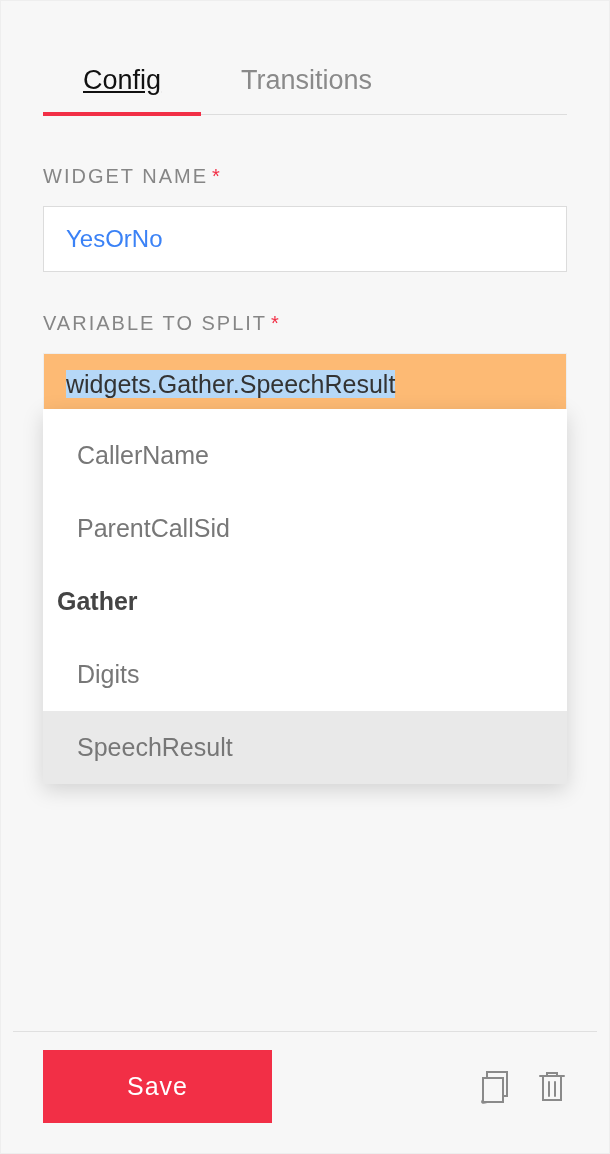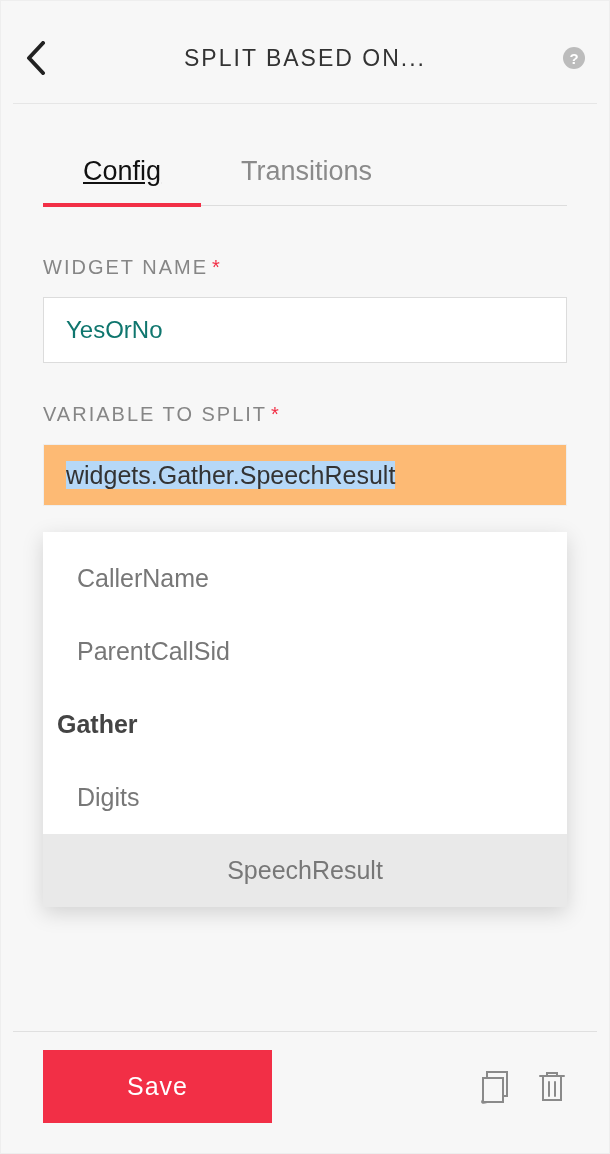--- a/index.html
+++ b/index.html
@@ -75,21 +75,21 @@
     display: block;
   }
   .req { color: #f22f46; margin-left: 4px; }
   .text-input {
     width: 100%;
     height: 66px;
     border: 1px solid #dcdcdc;
     background: #fff;
     font-size: 24px;
     padding: 0 22px;
-    color: #0f766e;
+    color: #3b82f6;
     outline: none;
     margin-bottom: 40px;
   }
   .autocomplete-wrap { position: relative; }
   .autocomplete-input {
     width: 100%;
     height: 62px;
     border: 1px solid #eee;
     background: #fdba74;
     padding: 0 22px;
@@ -98,21 +98,21 @@
   }
   .ac-text {
     font-size: 25px;
     color: #333;
   }
   .ac-highlight {
     background: #b6d8f7;
   }
   .dropdown {
     position: absolute;
-    top: 88px;
+    top: 56px;
     left: 0;
     width: 100%;
     background: #fff;
     box-shadow: 0 6px 20px rgba(0,0,0,0.15);
     max-height: 400px;
     overflow-y: auto;
     padding-top: 10px;
   }
   .dropdown::-webkit-scrollbar { width: 12px; }
   .dropdown::-webkit-scrollbar-thumb { background: #9a9a9a; border-radius: 6px; }
@@ -123,21 +123,20 @@
     cursor: pointer;
   }
   .dd-group {
     padding: 22px 14px;
     font-size: 25px;
     font-weight: 700;
     color: #444;
   }
   .dd-item.selected {
     background: #e9e9e9;
-    text-align: center;
   }
   .footer {
     position: absolute;
     bottom: 12px;
     left: 12px;
     right: 12px;
     height: 110px;
     border-top: 1px solid #e0e0e0;
     background: #f7f7f7;
     display: flex;
@@ -160,29 +159,20 @@
     align-items: center;
   }
   .icon-btn { cursor: pointer; color: #8a8a8a; display:flex; align-items:center; }
   svg { display: block; }
 </style>
 </head>
 <body>
 
 <div class="panel">
 
-  <div class="header">
-    <div class="back-btn">
-      <svg width="22" height="34" viewBox="0 0 22 34">
-          <path d="M18 2 L4 17 L18 32" stroke="#222" stroke-width="4" fill="none" stroke-linecap="round" stroke-linejoin="round"></path>
-        </svg>
-    </div>
-    <div class="title">SPLIT BASED ON...</div>
-    <div class="help-icon">?</div>
-  </div>
 
   <div class="tabs">
     <div class="tab active">Config</div>
     <div class="tab">Transitions</div>
   </div>
 
   <div class="form-area">
 
     <label class="field-label">
       <span>WIDGET NAME</span><span class="req">*</span>

